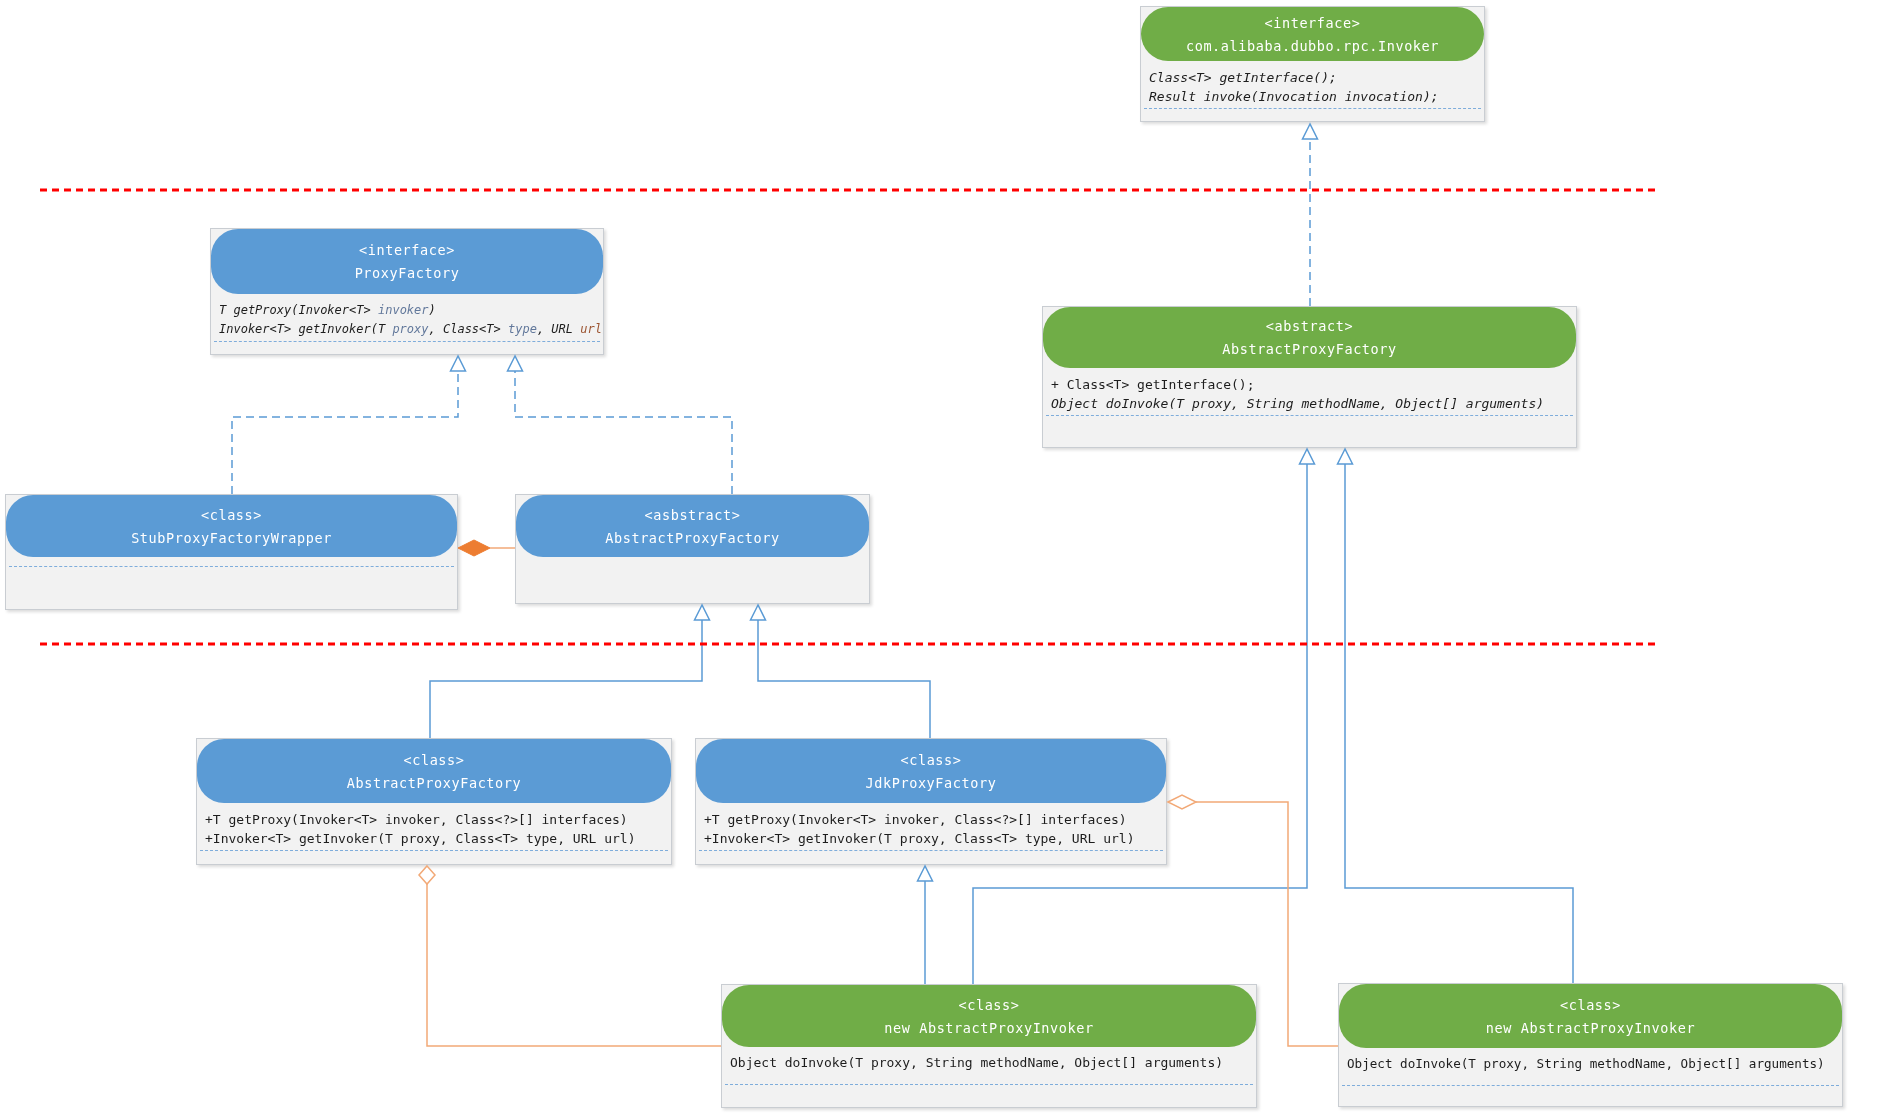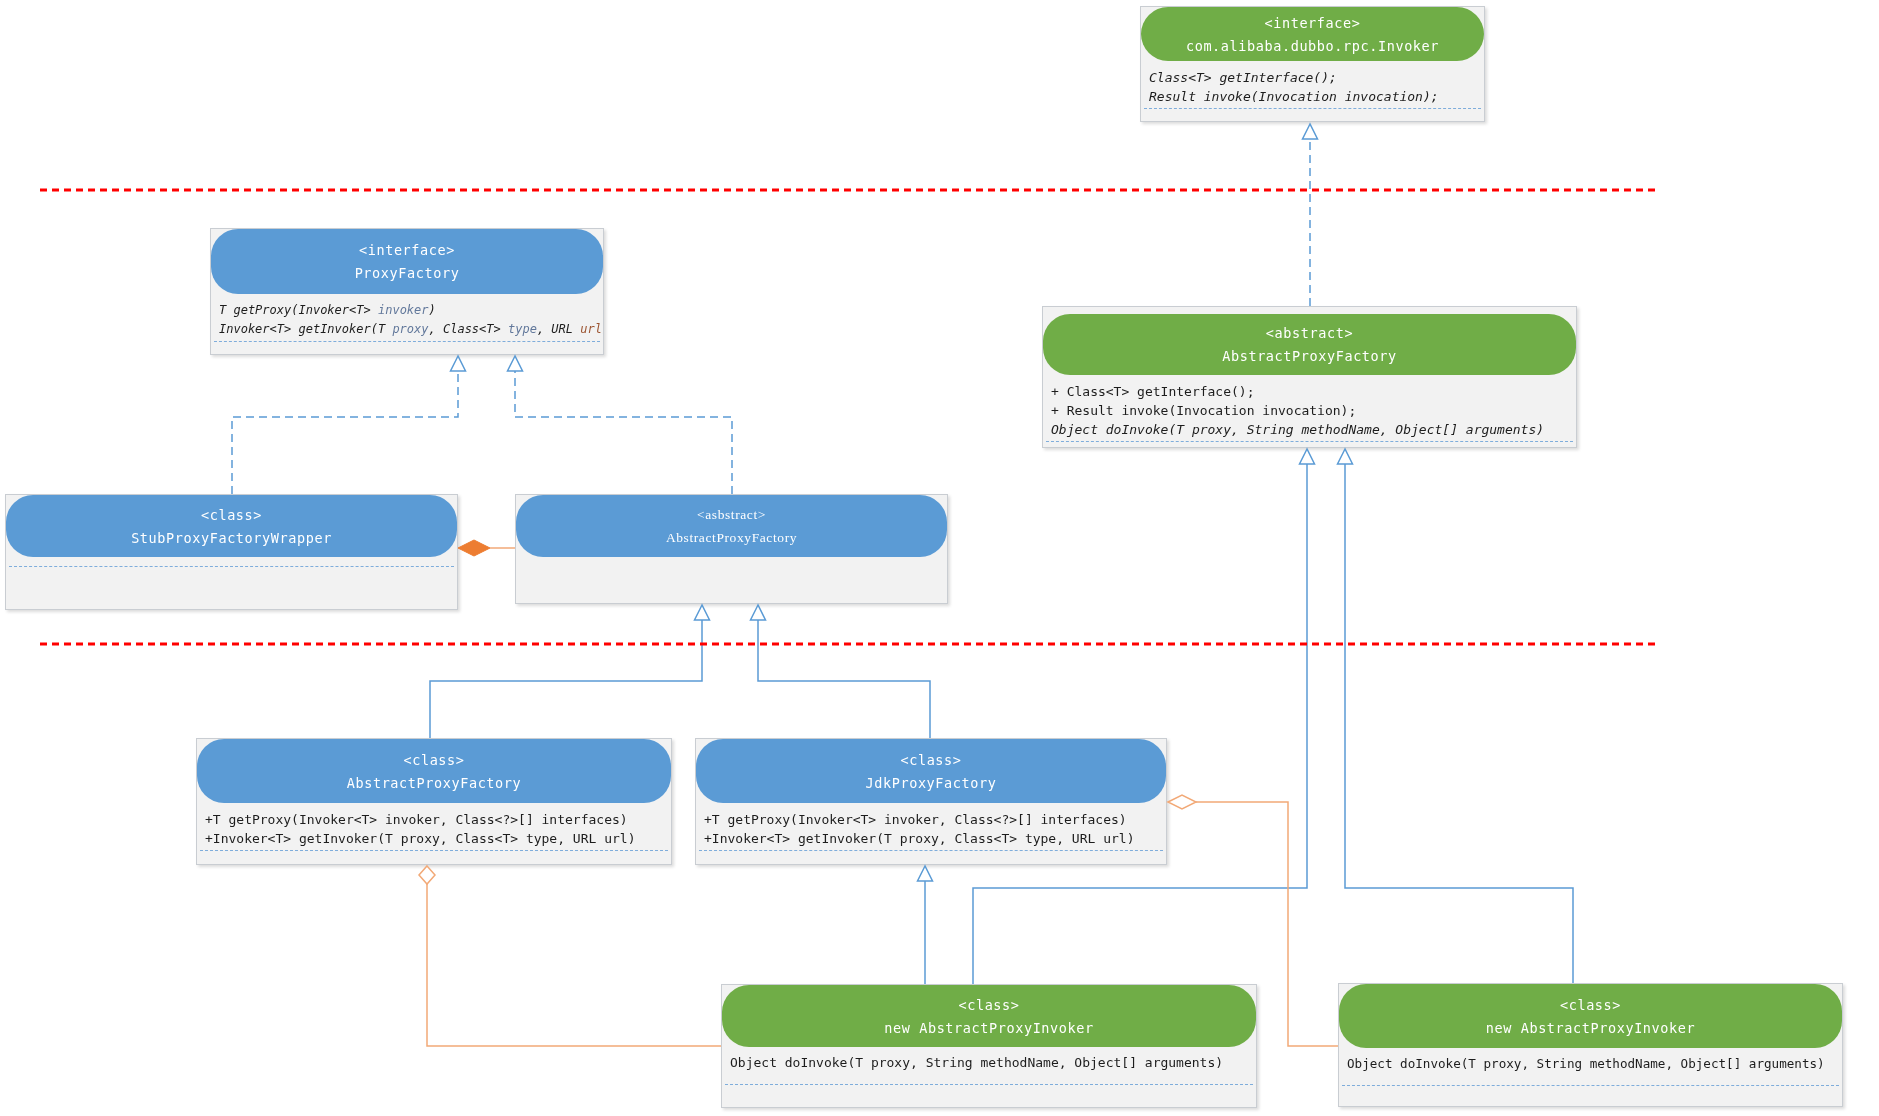--- a/index.html
+++ b/index.html
@@ -60,36 +60,35 @@
   <div class="uml-box blue" style="left:5px;top:494px;width:453px;height:116px;">
     <div class="box-header" style="height:62px;">
       <div>&lt;class&gt;</div>
       <div>StubProxyFactoryWrapper</div>
     </div>
     <div class="box-body">
       <div class="sep"></div>
     </div>
   </div>
 
-  <div class="uml-box blue" style="left:515px;top:494px;width:433px;height:110px;font-family:Liberation Serif, serif;">
+  <div class="uml-box blue" style="left:515px;top:494px;width:355px;height:110px;">
     <div class="box-header" style="height:62px;">
       <div>&lt;asbstract&gt;</div>
       <div>AbstractProxyFactory</div>
     </div>
   </div>
 
   <div class="uml-box green" style="left:1042px;top:306px;width:535px;height:142px;">
-    <div class="box-header" style="height:61px;margin-top:7px;">
+    <div class="box-header" style="height:61px;">
       <div>&lt;abstract&gt;</div>
       <div>AbstractProxyFactory</div>
     </div>
     <div class="box-body">
       <div class="lines">
           <div class="method-line"><span>+ Class&lt;T&gt; getInterface();</span></div>
-          <div class="method-line"><span>+ Result invoke(Invocation invocation);</span></div>
           <div class="method-line italic"><span>Object doInvoke(T proxy, String methodName, Object[] arguments)</span></div>
         </div>
       <div class="sep"></div>
     </div>
   </div>
 
   <div class="uml-box blue" style="left:196px;top:738px;width:476px;height:127px;">
     <div class="box-header" style="height:64px;">
       <div>&lt;class&gt;</div>
       <div>AbstractProxyFactory</div>

